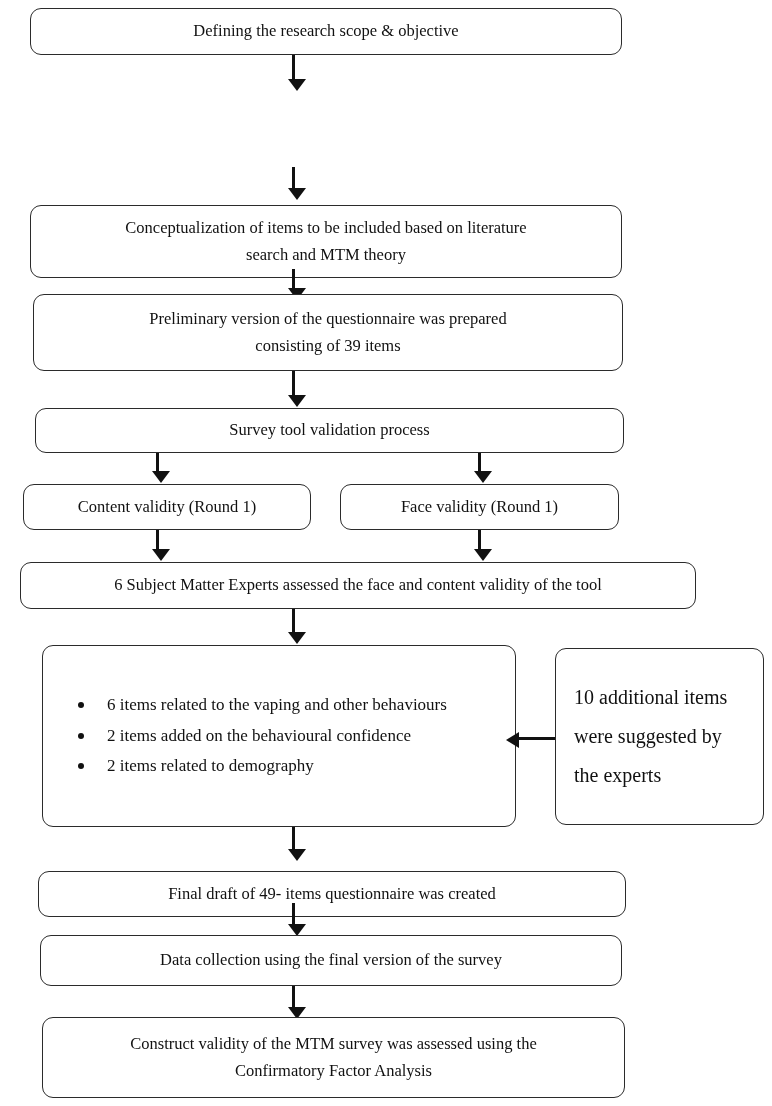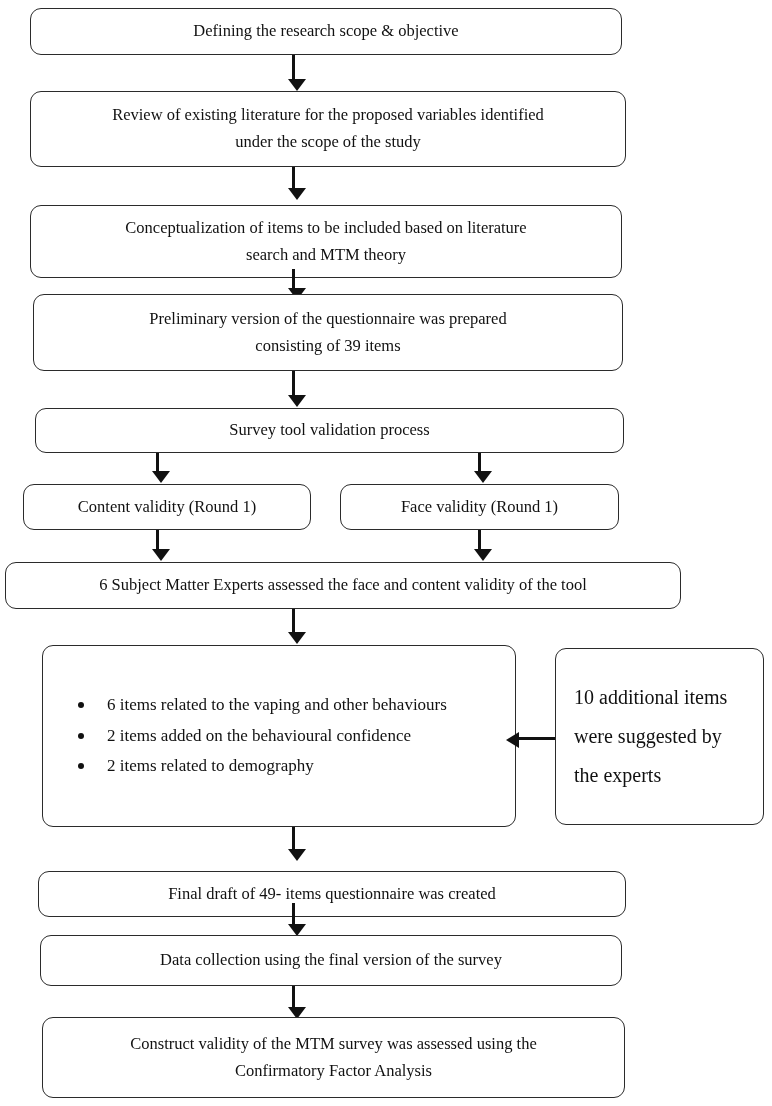--- a/index.html
+++ b/index.html
@@ -111,24 +111,20 @@
 </head>
 <body>
 
 <div id="canvas">
 
   <div class="node" style="left:30px; top:8px; width:592px; height:47px;">
     <span class="txt">Defining the research scope &amp; objective</span>
   </div>
   <div class="arrow-v" style="left:292px; top:55px; height:25px;"></div>
 
-  <div class="node" style="left:30px; top:91px; width:596px; height:76px;">
-    <span class="txt">Review of existing literature for the proposed variables identified
-under the scope of the study</span>
-  </div>
   <div class="arrow-v" style="left:292px; top:167px; height:22px;"></div>
 
   <div class="node" style="left:30px; top:178px; width:592px; height:73px;margin-top:27px;">
     <span class="txt">Conceptualization of items to be included based on literature
 search and MTM theory</span>
   </div>
   <div class="arrow-v" style="left:292px; top:269px; height:20px;"></div>
 
   <div class="node" style="left:33px; top:294px; width:590px; height:77px;">
     <span class="txt">Preliminary version of the questionnaire was prepared
@@ -147,21 +143,21 @@
     <span class="txt">Content validity (Round 1)</span>
   </div>
 
   <div class="node" style="left:340px; top:484px; width:279px; height:46px;">
     <span class="txt">Face validity (Round 1)</span>
   </div>
 
   <div class="arrow-v" style="left:156px; top:530px; height:20px;"></div>
   <div class="arrow-v" style="left:478px; top:530px; height:20px;"></div>
 
-  <div class="node" style="left:5px; top:562px; width:676px; height:47px;align-items:center;">
+  <div class="node" style="left:20px; top:562px; width:676px; height:47px;align-items:center;">
     <span class="txt">6 Subject Matter Experts assessed the face and content validity of the tool</span>
   </div>
   <div class="arrow-v" style="left:292px; top:609px; height:24px;"></div>
 
   <div class="node node-bullets" style="left:42px; top:645px; width:474px; height:182px;">
     <ul class="bullet-list">
       <li>6 items related to the vaping and other behaviours</li>
       <li>2 items added on the behavioural confidence</li>
       <li>2 items related to demography</li>
     </ul>

